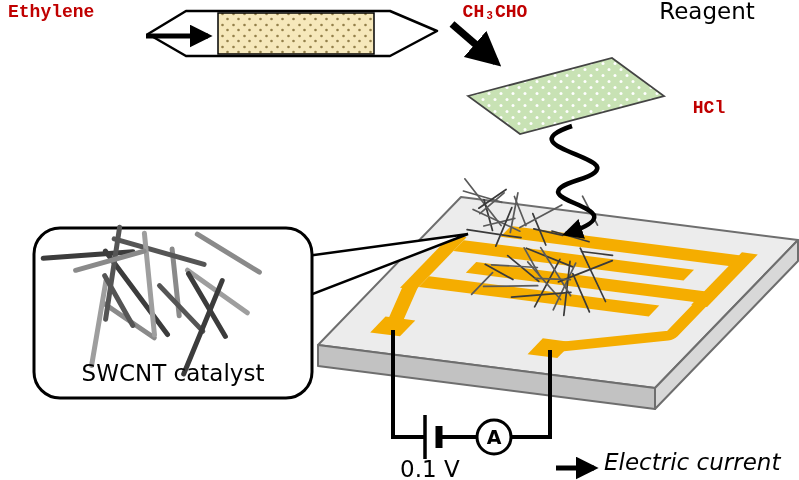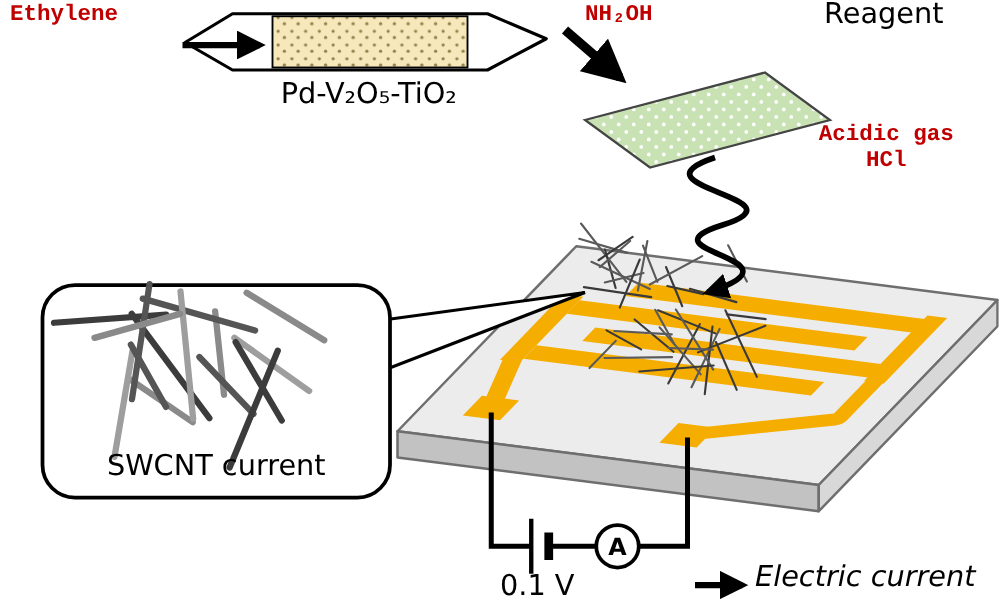--- a/index.html
+++ b/index.html
@@ -153,33 +153,31 @@
   </g>
 
   <line x1="556" y1="468" x2="594" y2="468" stroke="#000" stroke-width="5" marker-end="url(#arrowhead)"></line>
 </svg>
 
 <div class="lbl red fs25" style="left:8px;top:2px;">
   <div>Ethylene</div>
 </div>
 
 <div class="lbl fs23 center" style="left:150px;top:62px;width:290px;">
-  <div>Pd-V₂O₅-TiO₂</div>
 </div>
 
 <div class="lbl red fs25 center" style="left:420px;top:2px;width:150px;">
-  <div>NH₂OH</div>
+  <div>CH₃CHO</div>
 </div>
 
 <div class="lbl fs23 center" style="left:618px;top:-2px;width:178px;">
   <div>Reagent</div>
 </div>
 
 <div class="lbl red fs25 center" style="left:622px;top:98px;width:174px;">
-  <div>Acidic gas</div>
   <div>HCl</div>
 </div>
 
-<div class="lbl fs23 center" style="left:48px;top:360px;width:250px;">SWCNT current</div>
+<div class="lbl fs23 center" style="left:48px;top:360px;width:250px;">SWCNT catalyst</div>
 
 <div class="lbl fs23" style="left:400px;top:456px;">0.1 V</div>
 
 <div class="lbl fs23" style="left:604px;top:449px;font-style:italic;">Electric current</div>
 
 </body></html>

